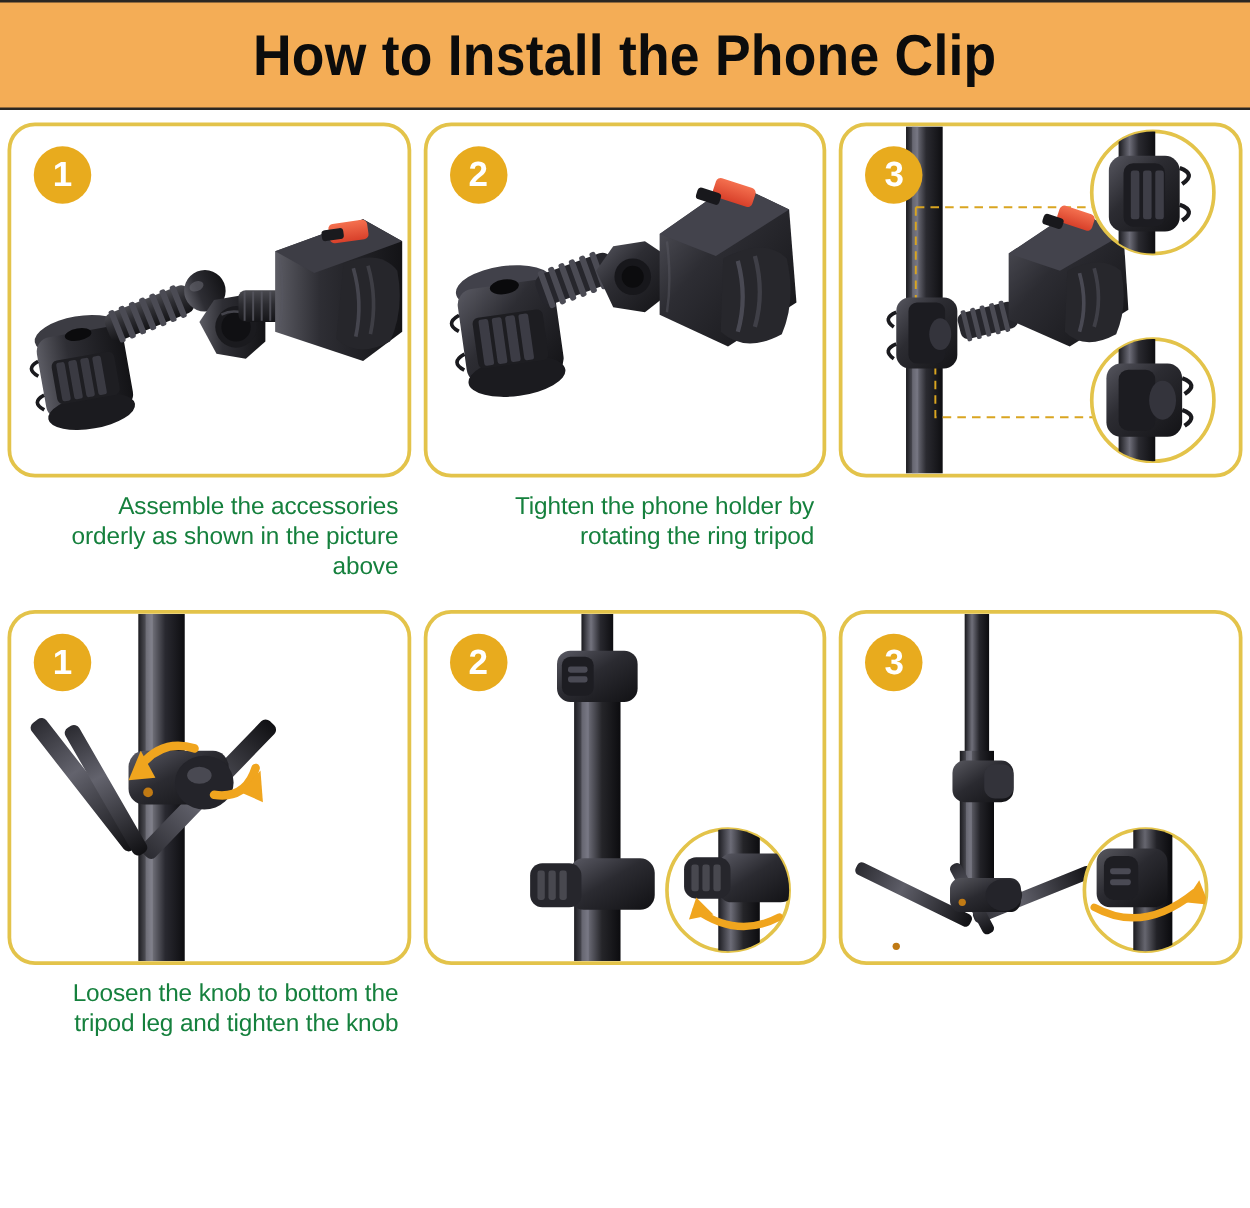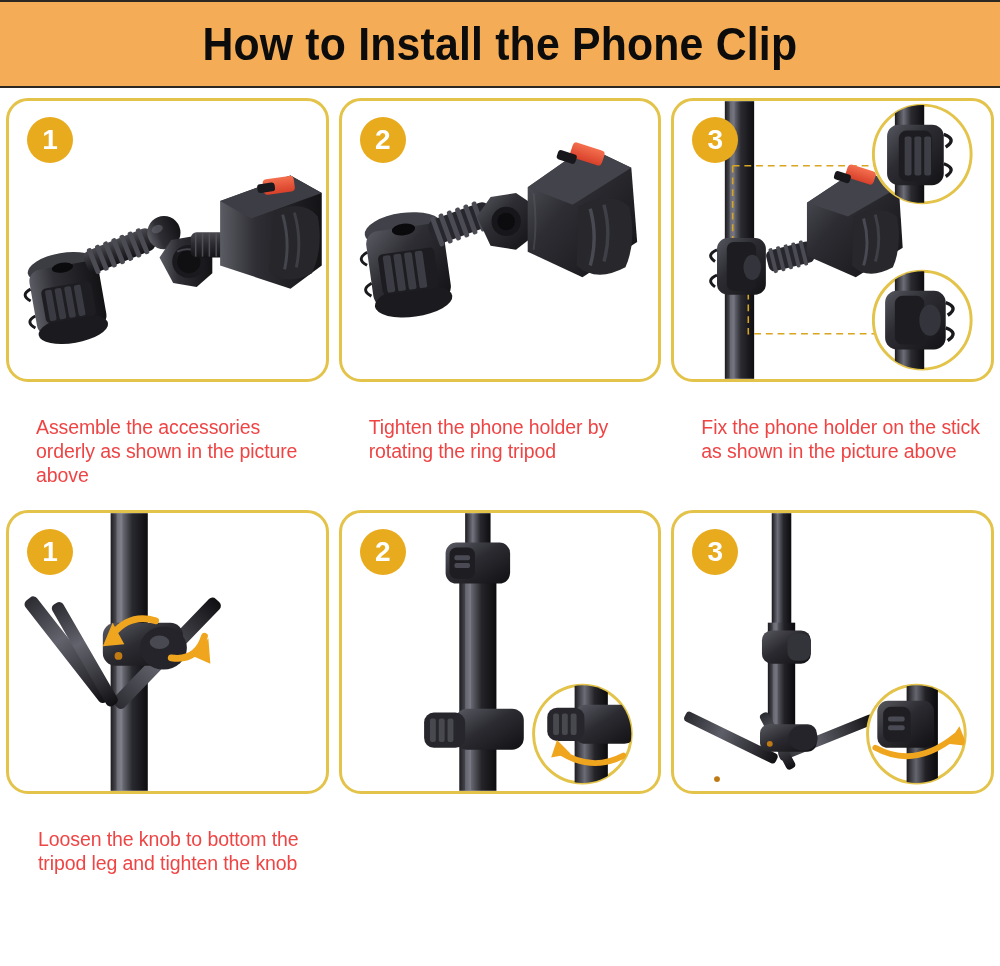--- a/index.html
+++ b/index.html
@@ -10,20 +10,21 @@
     background: #ffffff;
     font-family: "Liberation Sans", sans-serif;
     overflow: hidden;
   }
 
   .page {
     width: 1000px;
     height: 714px;
     position: relative;
     background: #ffffff;
+    text-align: right;
   }
 
   
   .banner {
     width: 1000px;
     background: #f4ad56;
     border-top: 2px solid #2b2722;
     border-bottom: 2px solid #2b2722;
     height: 88px;
     display: flex;
@@ -86,23 +87,22 @@
     position: absolute;
     inset: 0;
     z-index: 5;
   }
   .art svg { width: 100%; height: 100%; display: block; }
 
   .caption {
     padding: 12px 10px 0 30px;
     font-size: 19.5px;
     line-height: 1.23;
-    color: #ef4444;
+    color: #15803d;
     letter-spacing: -0.1px;
-    margin-top: 22px;
   }
 
   .sec2 .caption { padding-left: 32px; }
 
   .gap-a { height: 10px; }
   .gap-b { height: 12px; }
 </style>
 </head>
 <body>
 
@@ -370,21 +370,20 @@
                   <rect x="10" y="5" width="30" height="50" rx="8" fill="#1c1c21"></rect>
                   <ellipse cx="46" cy="30" rx="11" ry="16" fill="#34343c"></ellipse>
                   <path d="M62 12 q14 5 2 13" stroke="#1a1a1e" stroke-width="3.5" fill="none"></path>
                   <path d="M62 38 q14 5 2 13" stroke="#1a1a1e" stroke-width="3.5" fill="none"></path>
                 </g>
               </g>
             </g>
           </svg>
         </div>
       </div>
-      <div class="caption">Fix the phone holder on the stick as shown in the picture above</div>
     </div>
   </div>
 
   <div class="gap-b"></div>
 
 
   <div class="gap-a"></div>
 
   <div class="row sec2">
 

